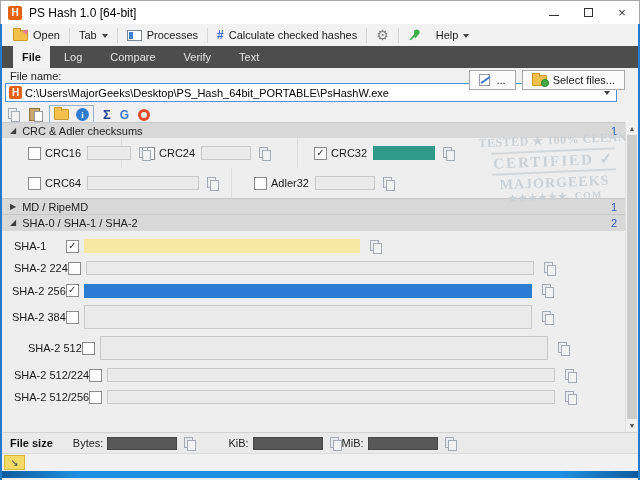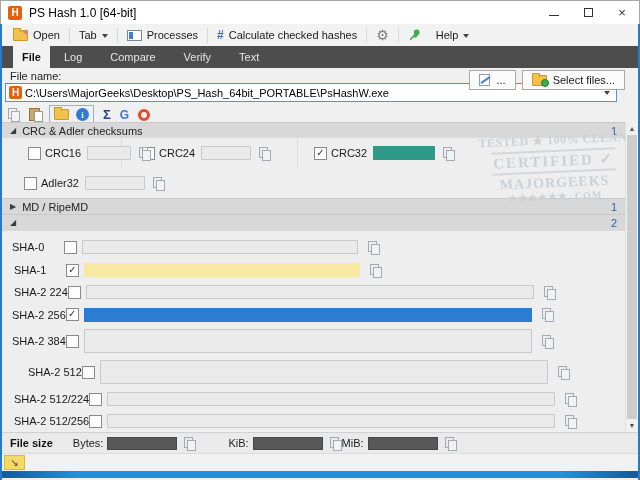--- a/index.html
+++ b/index.html
@@ -269,46 +269,47 @@
           <div class="crccell last" style="width:160px; padding-left:16px;">
             <span class="cb checked">
                 <span class="mark">✓</span>
               </span>
             <span>CRC32</span>
             <span class="hf" style="width: 62px; background: rgb(47, 154, 136); border-color: rgb(47, 154, 136);"></span>
             <span class="copyicon"></span>
           </div>
         </div>
         <div class="crcrow">
+          <div class="crccell" style="width:230px; padding-left:26px;">
+            <span class="cb"></span>
+            <span>CRC64</span>
+            <span class="hf" style="width:112px;"></span>
+            <span class="copyicon"></span>
+          </div>
           <div class="crccell last" style="width:248px; padding-left:22px;">
             <span class="cb"></span>
             <span>Adler32</span>
             <span class="hf" style="width:60px;"></span>
             <span class="copyicon"></span>
           </div>
         </div>
 
         <div class="sechead">
           <span class="tri">▶</span>
           <span>MD / RipeMD</span>
           <span class="badge">1</span>
         </div>
 
         <div class="sechead sha">
           <span class="tri">◢</span>
+          <span>SHA-0 / SHA-1 / SHA-2</span>
           <span class="badge">2</span>
         </div>
 
         <div style="padding-top:4px;">
-          <div class="sharow h24">
-            <span class="lbl">SHA-0</span>
-            <span class="cb"></span>
-            <span class="hf w-short"></span>
-            <span class="copyicon"></span>
-          </div>
           <div class="sharow h22">
             <span class="lbl">SHA-1</span>
             <span class="cb checked">
                 <span class="mark">✓</span>
               </span>
             <span class="hf w-short" style="background: rgb(247, 232, 163); border-color: rgb(247, 232, 163);"></span>
             <span class="copyicon"></span>
           </div>
           <div class="sharow h22">
             <span class="lbl">SHA-2 224</span>

